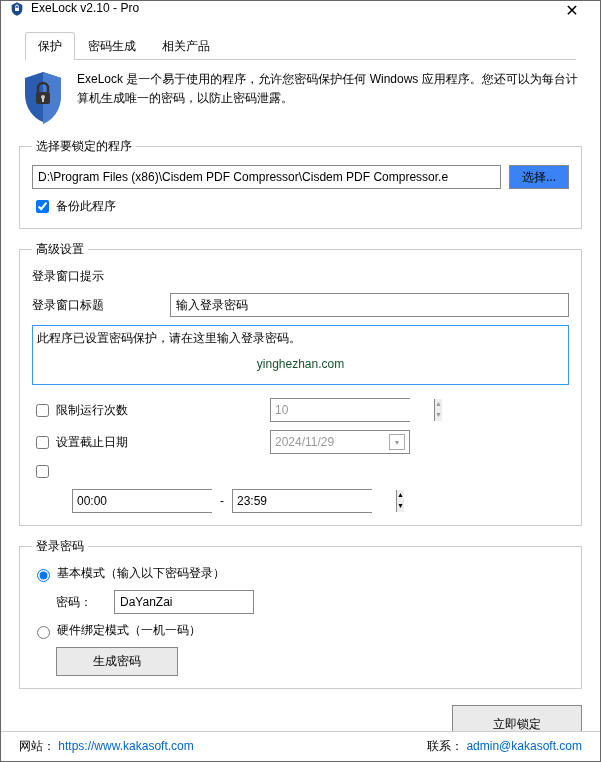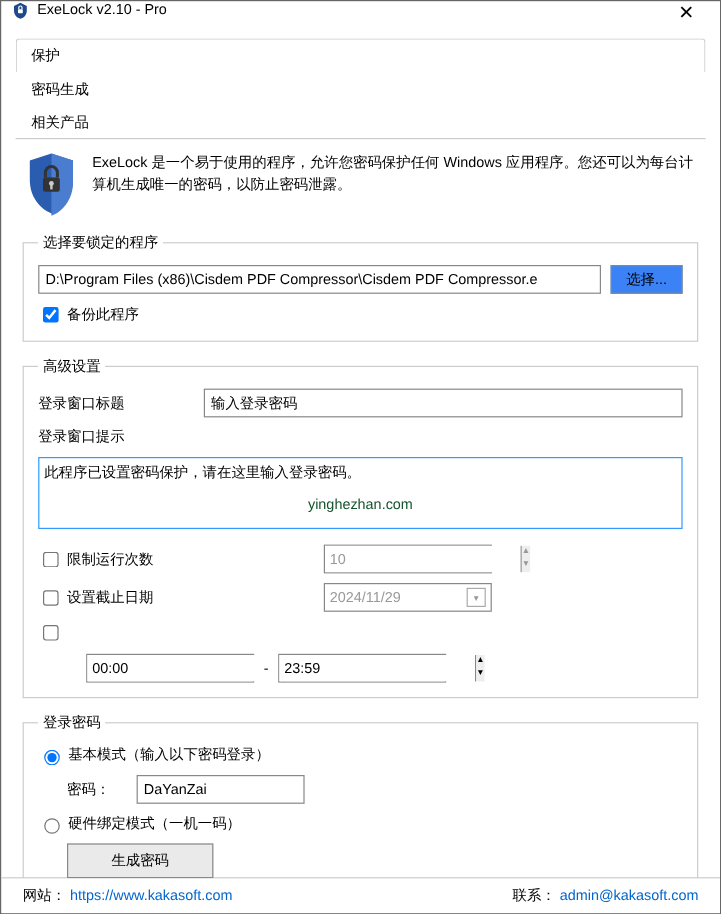--- a/index.html
+++ b/index.html
@@ -1,21 +1,21 @@
 <!DOCTYPE html>
 <html><head>
 <meta charset="utf-8">
 <style>
 * { box-sizing: border-box; font-family: "Microsoft YaHei", "Segoe UI", sans-serif; font-size: 12px; }
 body { margin: 0; background: #fff; width: 601px; height: 762px; border: 1px solid #666; display: flex; flex-direction: column; }
 .titlebar { height: 30px; display: flex; align-items: flex-start; padding: 0 8px; }
 .titlebar .icon { width: 16px; height: 16px; margin-right: 6px; }
 .titlebar .title { flex: 1; }
 .titlebar .close { width: 40px; text-align: center; font-size: 16px; cursor: pointer; }
-.tabs { display: flex; border-bottom: 1px solid #ccc; margin: 0 12px; flex-direction: column; }
+.tabs { display: flex; border-bottom: 1px solid #ccc; margin: 0 24px; }
 .tab { padding: 5px 12px; border: 1px solid transparent; border-bottom: none; cursor: pointer; position: relative; top: 1px; }
 .tab.active { border-color: #ccc; background: #fff; border-radius: 3px 3px 0 0; }
 .content { flex: 1; padding: 10px 18px; overflow: auto; }
 .intro { display: flex; align-items: flex-start; gap: 10px; margin-bottom: 12px; }
 .shield { width: 48px; height: 56px; flex-shrink: 0; }
 .intro-text { line-height: 1.6; }
 fieldset { border: 1px solid #ccc; margin: 0 0 12px 0; padding: 10px 12px 12px 12px; }
 legend { padding: 0 4px; }
 .row { display: flex; align-items: center; gap: 8px; margin-bottom: 8px; }
 .row:last-child { margin-bottom: 0; }
@@ -86,26 +86,26 @@
     </div>
     <div class="checkbox-row">
       <input type="checkbox" checked="" style="">
       <span>备份此程序</span>
     </div>
   </fieldset>
 
   <fieldset>
     <legend>高级设置</legend>
     <div class="row">
+        <span>登录窗口提示</span>
+      </div>
+    <div class="row">
       <span class="label-col">登录窗口标题</span>
       <input type="text" style="flex: 1 1 0%;" value="输入登录密码">
     </div>
-    <div class="row">
-        <span>登录窗口提示</span>
-      </div>
     <div class="ta-wrap">
       <textarea style="">此程序已设置密码保护，请在这里输入登录密码。</textarea>
       <div class="watermark">yinghezhan.com</div>
     </div>
     <div style="height:10px"></div>
     <div class="row">
       <div class="checkbox-row" style="width:230px">
         <input type="checkbox" style="">
         <span>限制运行次数</span>
       </div>

